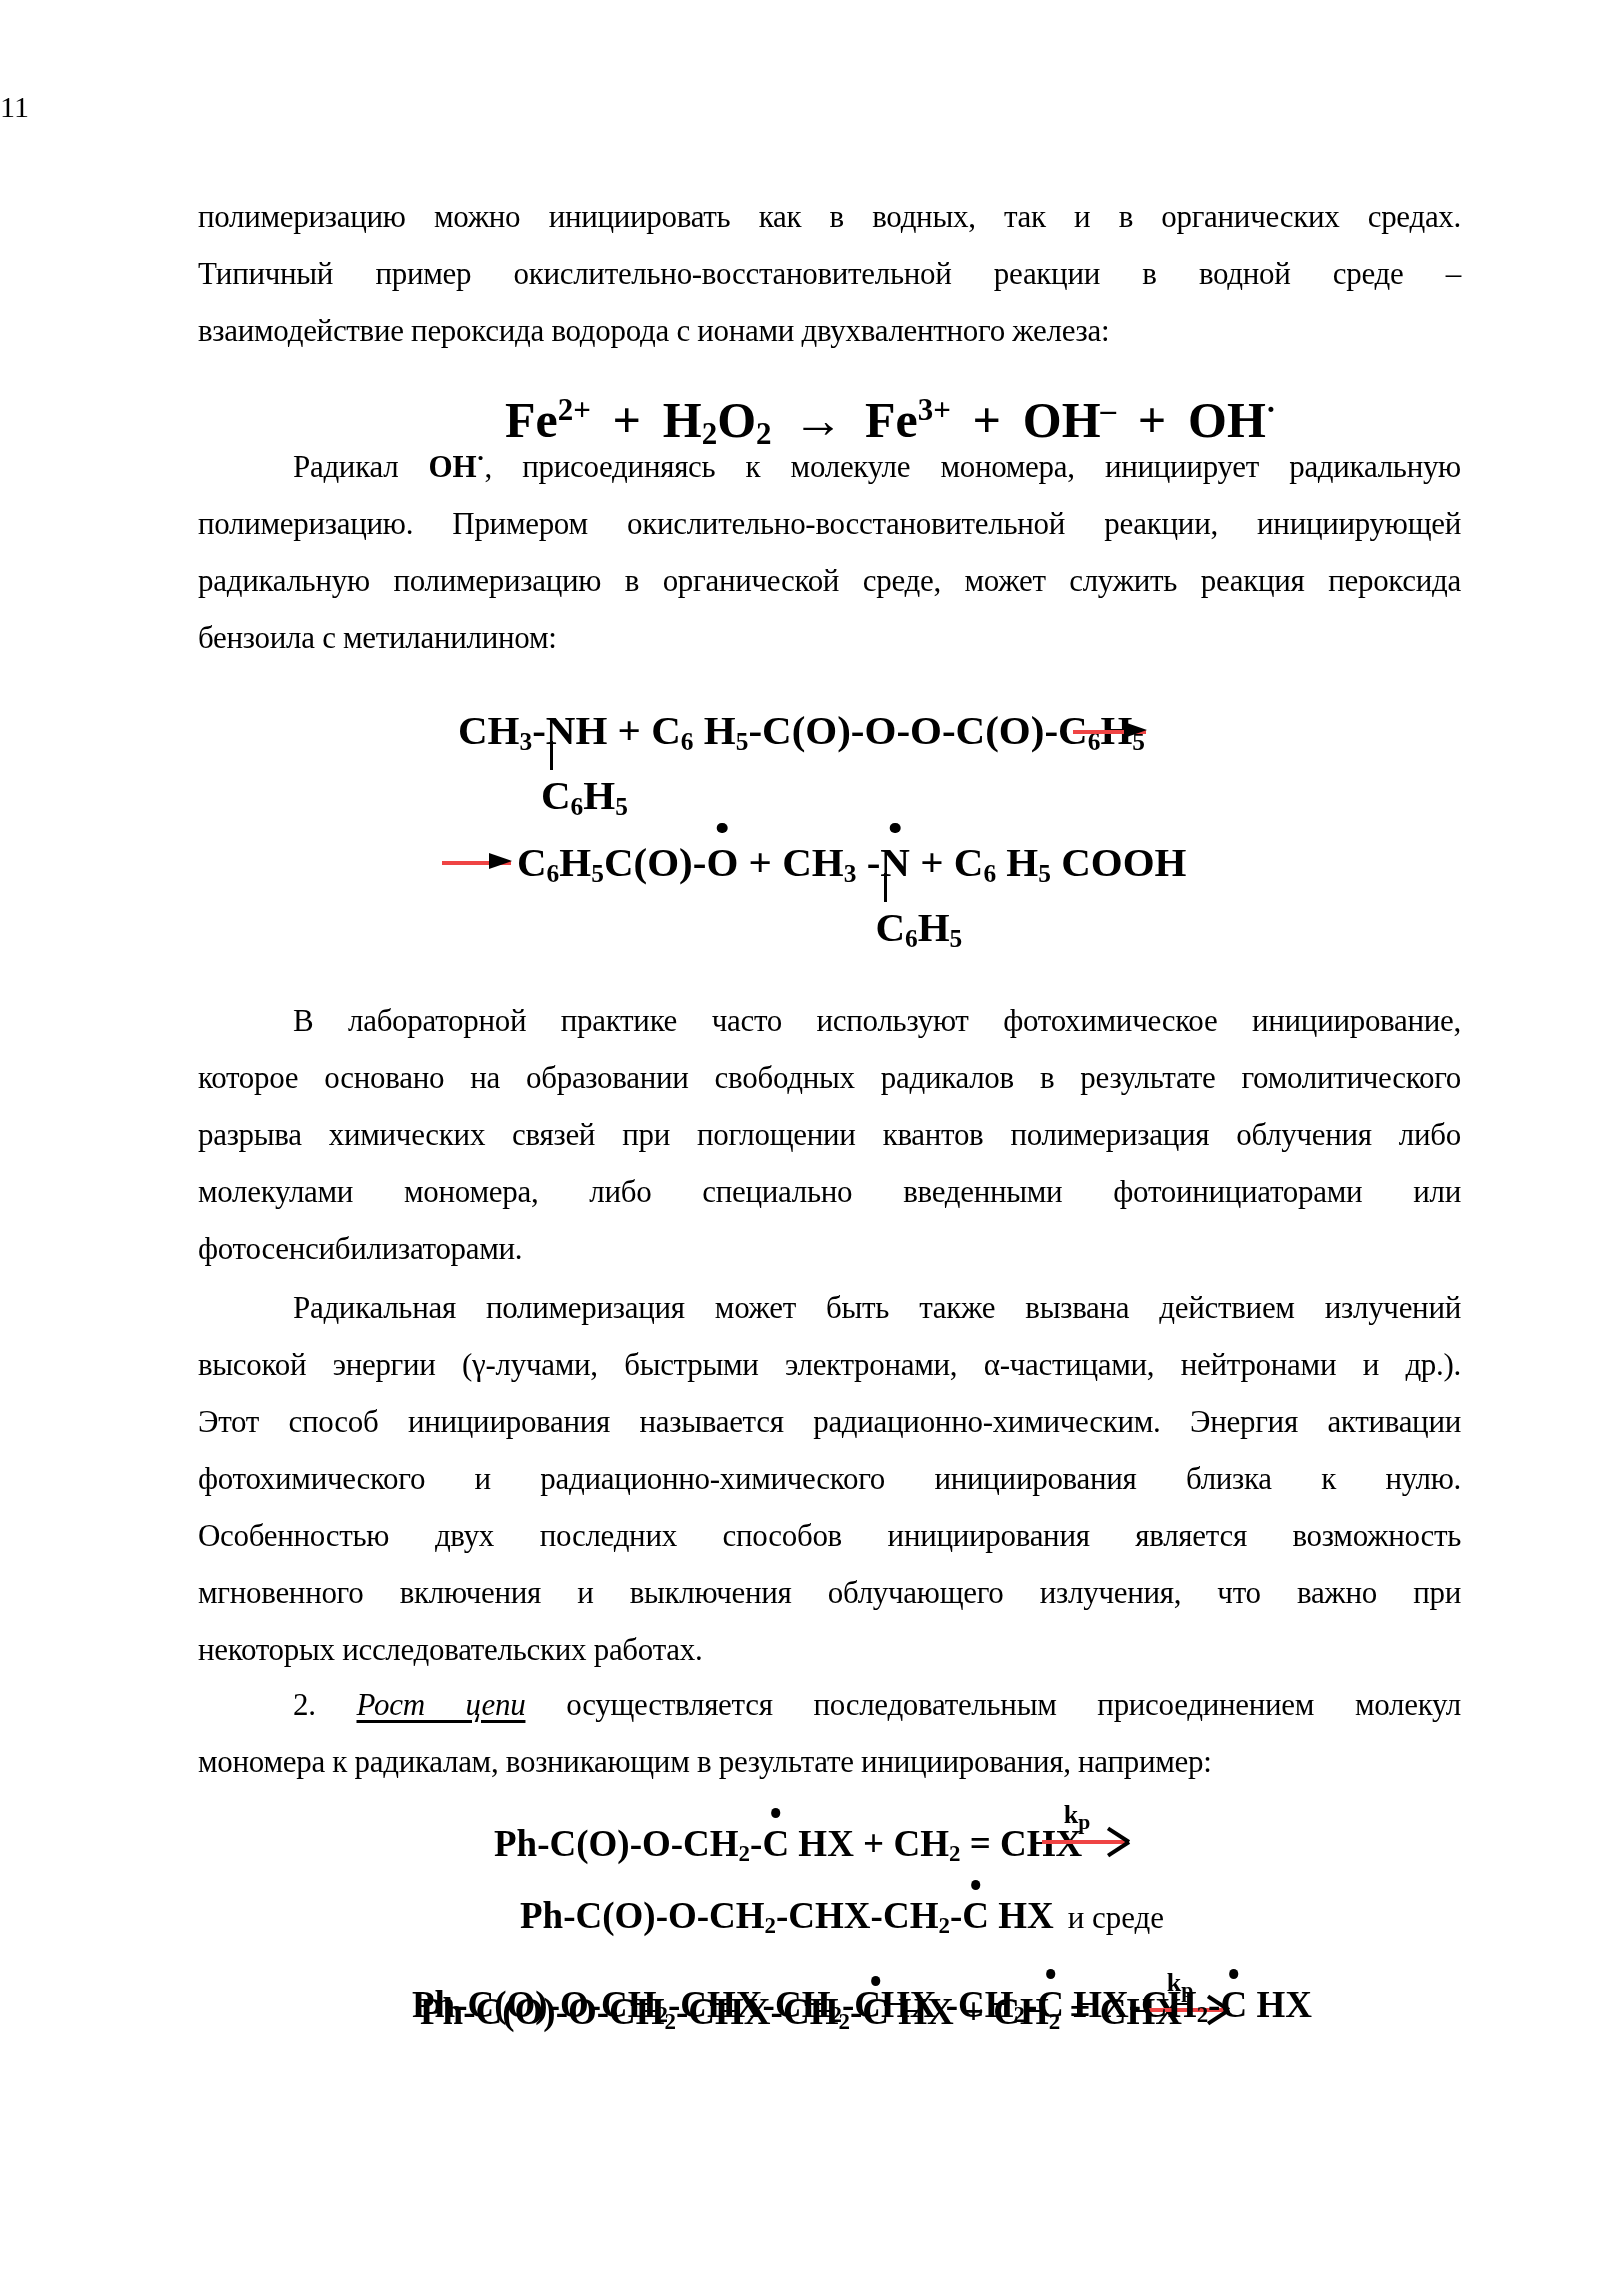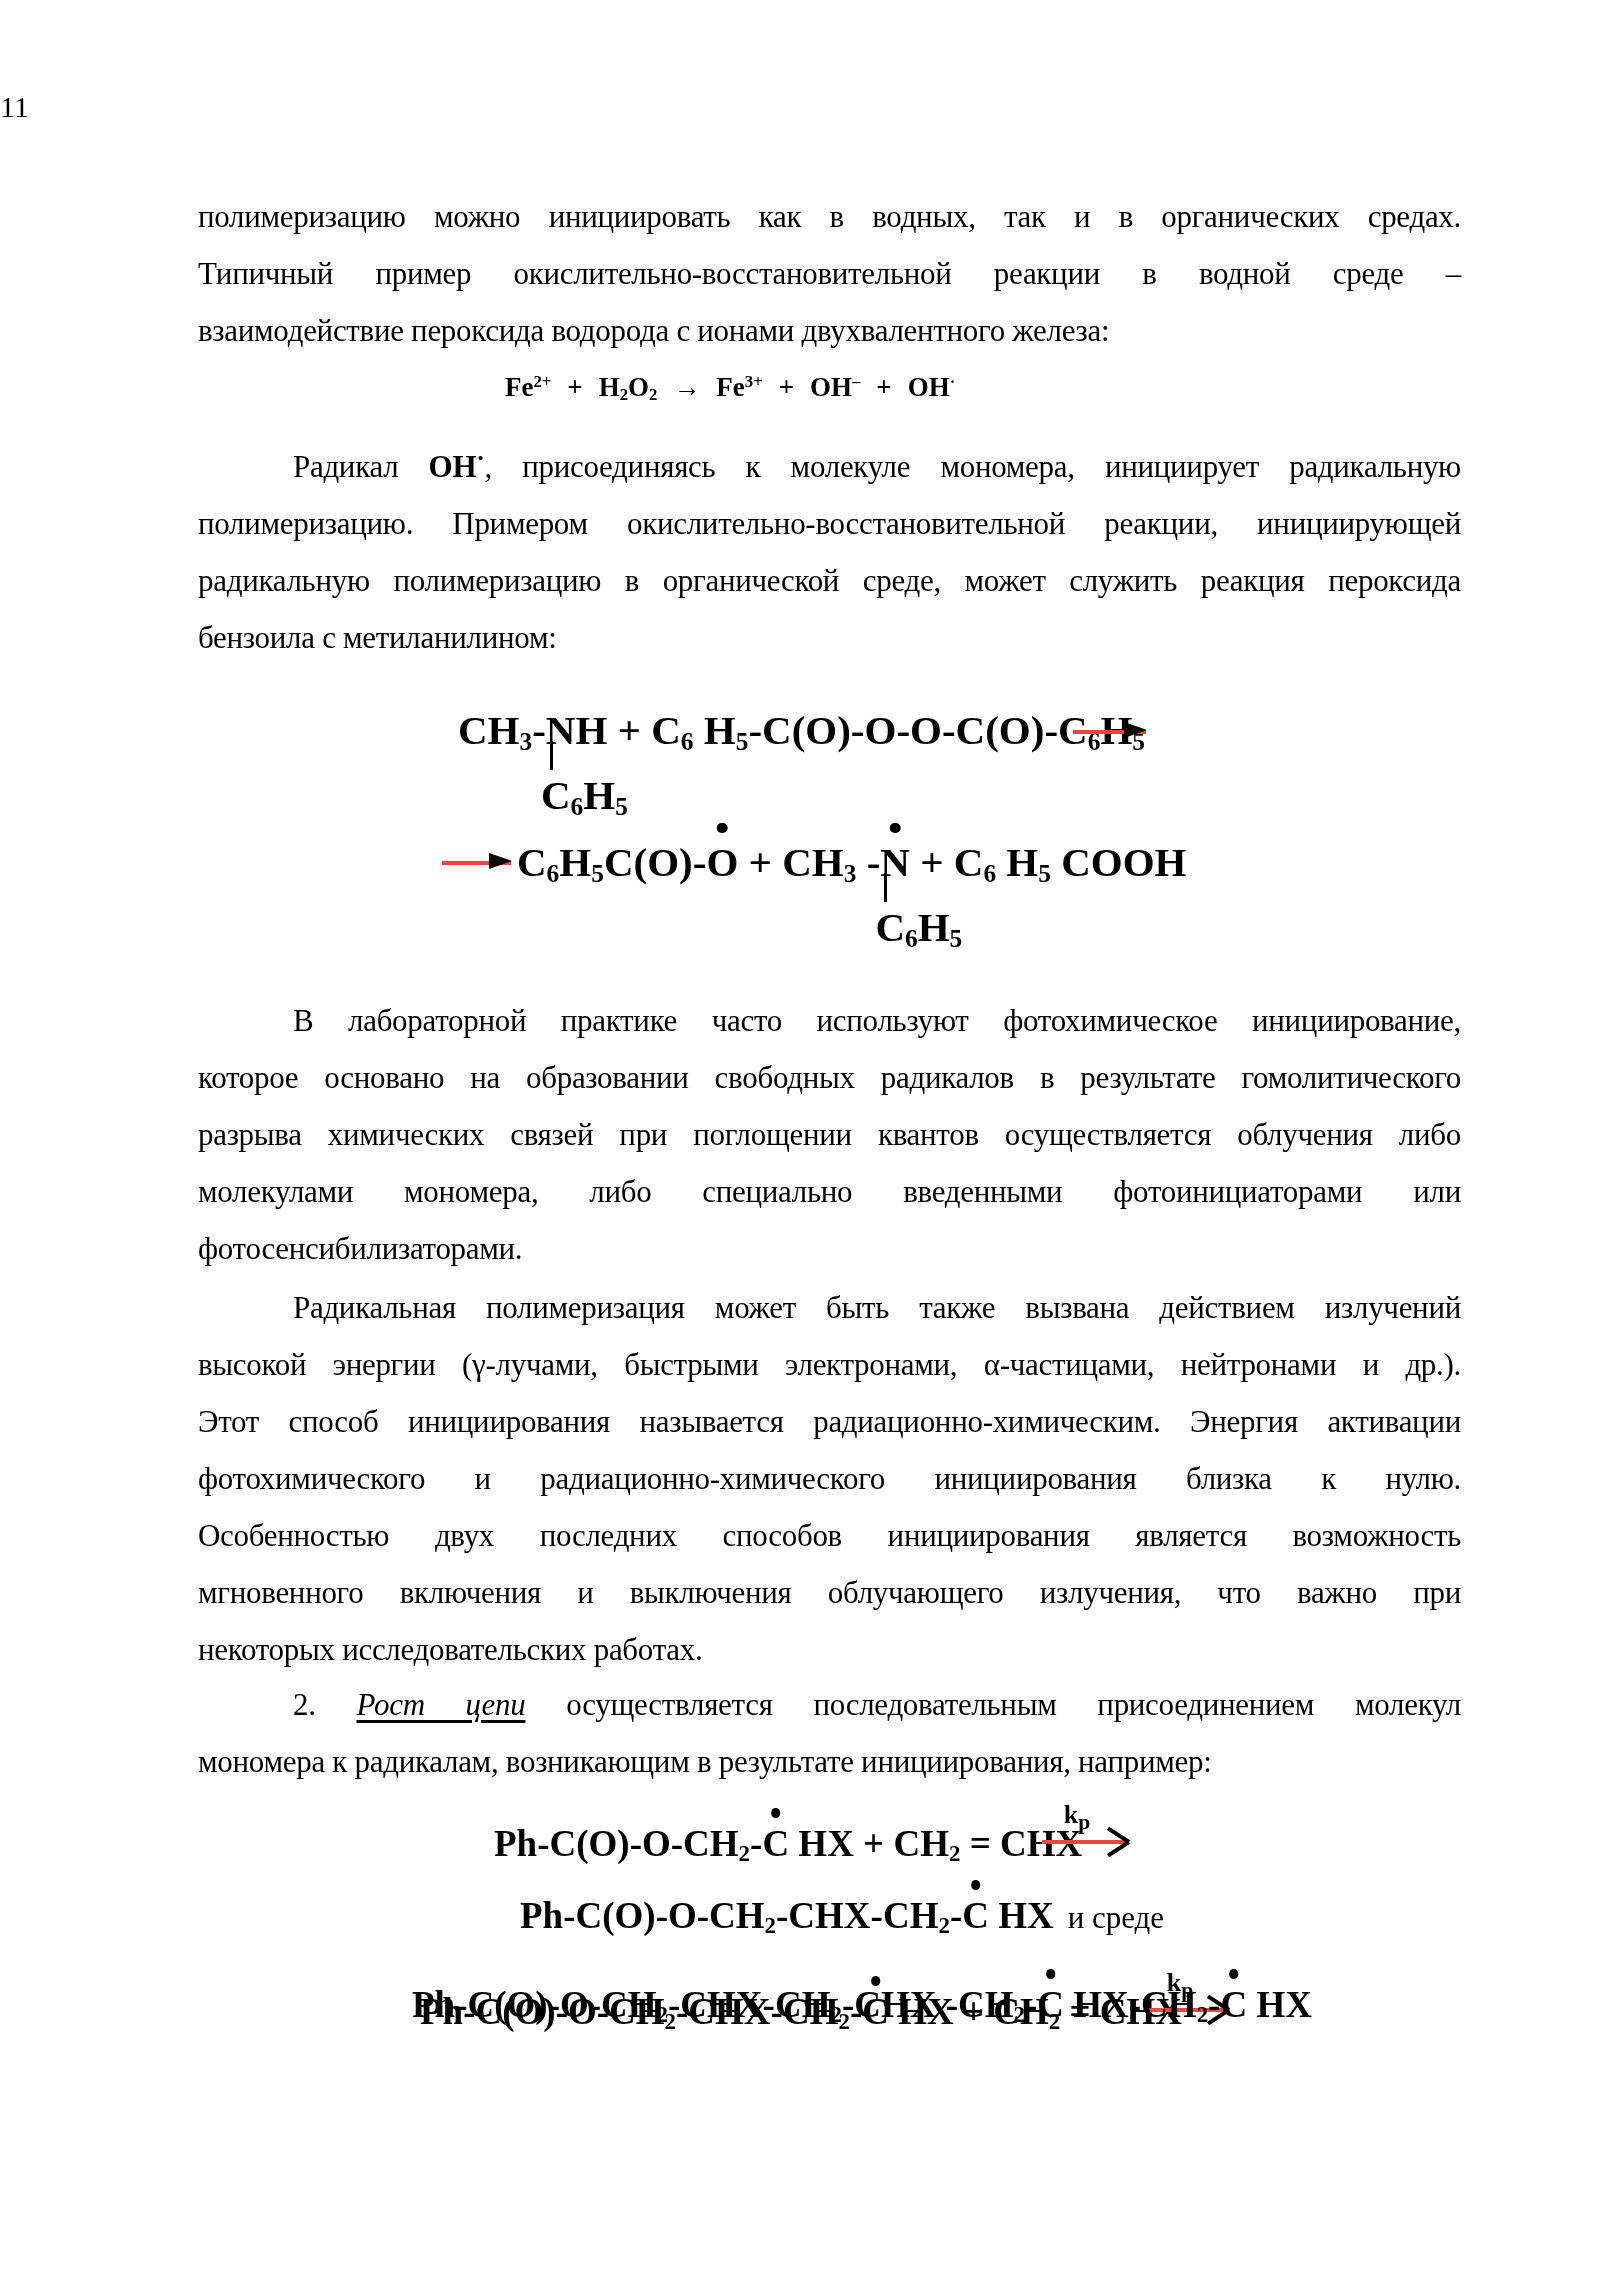--- a/index.html
+++ b/index.html
@@ -13,21 +13,21 @@
     letter-spacing:-0.3px; text-align:justify;font-family:Liberation Serif, serif;}
   .para .line{text-align:justify; text-align-last:justify;}
   .para .line.last{text-align-last:left;}
   .para.indented .line:first-child{text-indent:95px;}
   .term{font-style:italic; text-decoration:underline; text-underline-offset:0.16em;}
   b{font-weight:bold;}
 
   .formula{position:absolute; white-space:nowrap; font-weight:bold; font-size:41px; line-height:1.15;}
   .formula sub{font-size:0.62em; vertical-align:-0.22em; line-height:0; letter-spacing:0;}
   .formula sup{font-size:0.62em; vertical-align:0.55em; line-height:0;}
-  #eq1{font-size:27px; word-spacing:9.2px;}
+  #eq1{font-size:50px; word-spacing:9.2px;margin-top:20px;}
   .f-small{font-size:37px;}
   .plain{font-weight:normal; font-size:31px; margin-left:0.45em;}
 
   
   .dotted{position:relative;}
   .rdot{position:absolute; left:50%; transform:translateX(-50%); top:-0.40em;
     width:0.26em; height:0.26em; border-radius:50%; background:#000;}
 
   
   .pend{position:relative;}
@@ -70,21 +70,21 @@
 
   <div class="formula" id="schemeA" style="left:458px; top:707px">CH<sub>3</sub>-<span class="pend">N<span class="vbond"></span><span class="pgroup">C<sub>6</sub>H<sub>5</sub></span></span>H + C<sub>6</sub> H<sub>5</sub>-C(O)-O-O-C(O)-C<sub>6</sub>H<sub>5</sub></div>
   <div class="harrow solid" id="arrowA" style="left:1073px; top:730px; width:73px"></div>
 
   <div class="harrow solid" id="arrowB" style="left:442px; top:861px; width:69px"></div>
   <div class="formula" id="schemeB" style="left:517px; top:839px">C<sub>6</sub>H<sub>5</sub>C(O)-<span class="dotted">O<span class="rdot"></span></span> + CH<sub>3</sub> -<span class="pend"><span class="dotted">N<span class="rdot"></span></span><span class="vbond"></span><span class="pgroup">C<sub>6</sub>H<sub>5</sub></span></span> + C<sub>6</sub> H<sub>5</sub> COOH</div>
 
   <div class="para indented" id="p3" style="top:992px">
       <div class="line">В лабораторной практике часто используют фотохимическое инициирование,</div>
       <div class="line">которое основано на образовании свободных радикалов в результате гомолитического</div>
-      <div class="line">разрыва химических связей при поглощении квантов осуществляется облучения либо</div>
+      <div class="line">разрыва химических связей при поглощении квантов полимеризация облучения либо</div>
       <div class="line">молекулами мономера, либо специально введенными фотоинициаторами или</div>
       <div class="line last">фотосенсибилизаторами.</div>
     </div>
 
   <div class="para indented" id="p4" style="top:1279px">
       <div class="line">Радикальная полимеризация может быть также вызвана действием излучений</div>
       <div class="line">высокой энергии (γ-лучами, быстрыми электронами, α-частицами, нейтронами и др.).</div>
       <div class="line">Этот способ инициирования называется радиационно-химическим. Энергия активации</div>
       <div class="line">фотохимического и радиационно-химического инициирования близка к нулю.</div>
       <div class="line">Особенностью двух последних способов инициирования является возможность</div>

